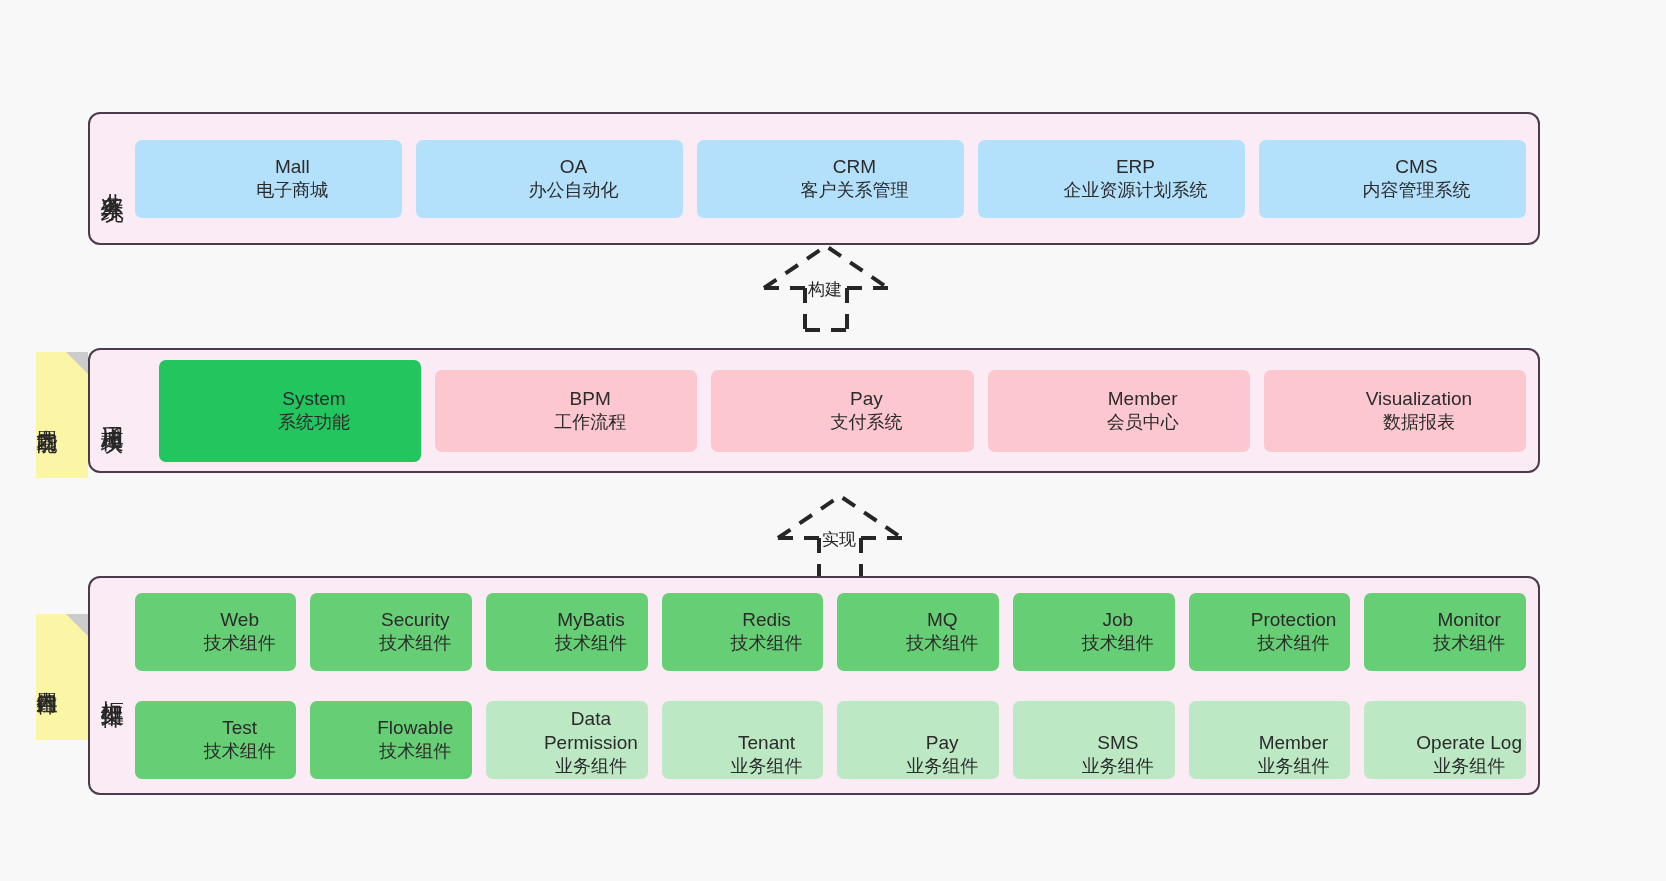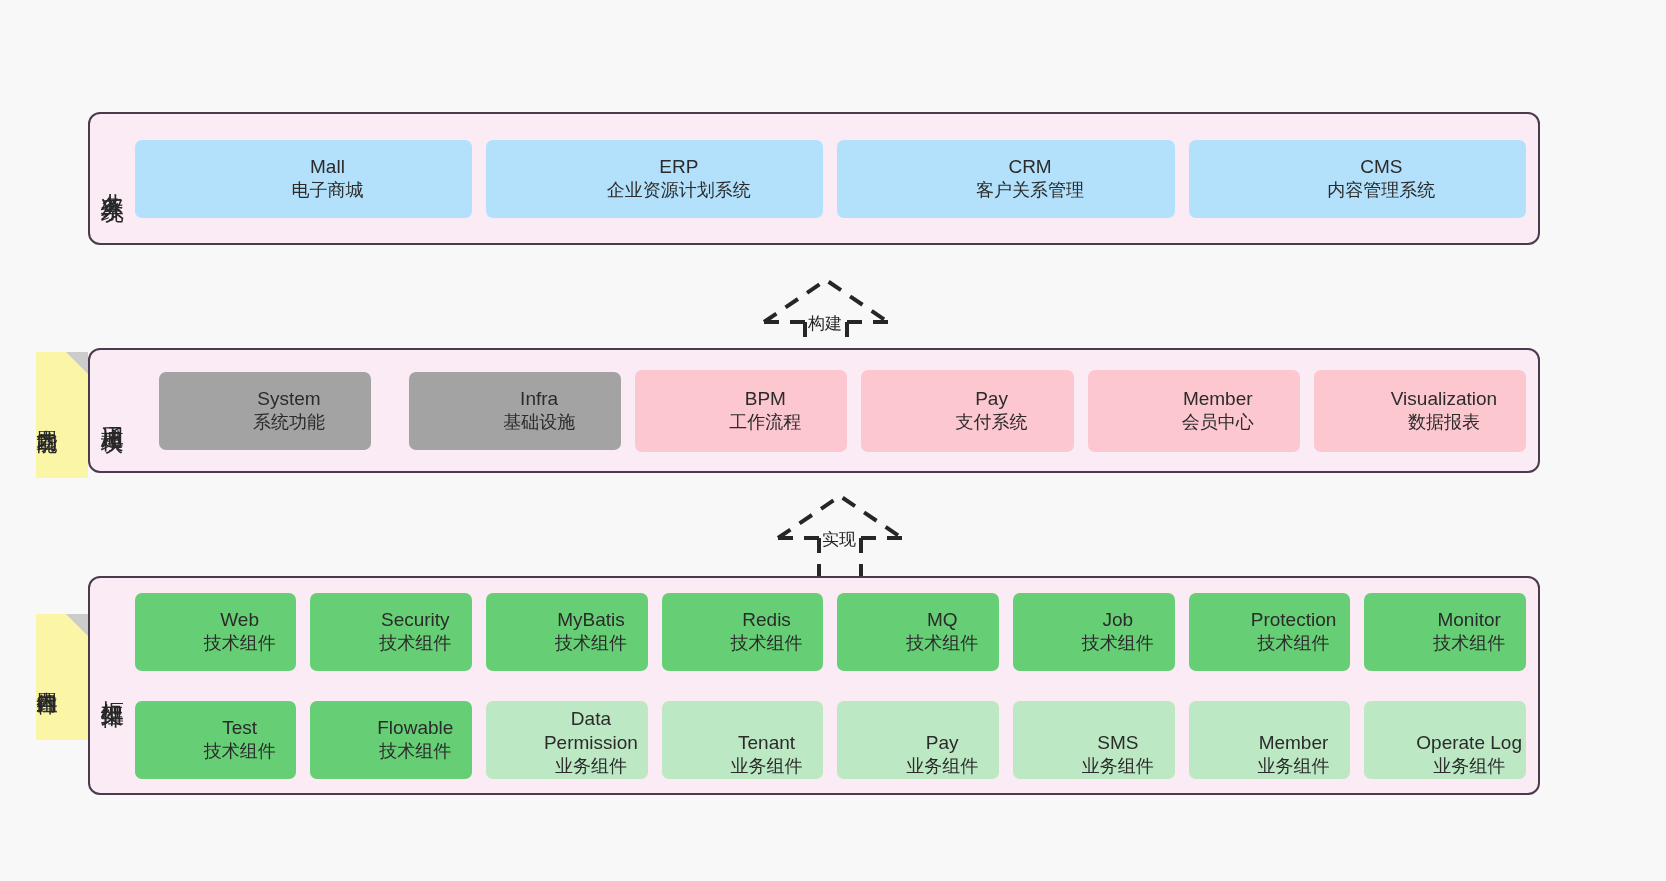--- a/index.html
+++ b/index.html
@@ -83,21 +83,21 @@
     padding-left: 48px;
   }
   .box .en {
     font-size: 19px;
   }
   .box .cn {
     font-size: 18px;
   }
 
   .box.biz       { background: #b3e0fb; height: 78px; }
-  .box.mod-core  { background: #a3a3a3; height: 78px; margin-left: 24px; }
+  .box.mod-core  { background: #22c55e; height: 102px; margin-left: 24px; }
   .box.mod-plain { background: #fcc7ce; height: 82px; }
   .box.tech      { background: #66ce74; height: 78px; }
   .box.bizcomp   { background: #bce8c4; height: 78px; justify-content: flex-end; }
 
   
   .note {
     position: absolute;
     background: #fbf5a6;
     box-sizing: border-box;
     overflow: hidden;
@@ -142,35 +142,39 @@
 <div class="canvas">
 
   <div class="layer" style="left:88px; top:112px; width:1452px; height:133px;">
     <div class="layer-title">业务系统</div>
     <div class="layer-body">
       <div class="box biz">
         <span class="en">Mall</span>
         <span class="cn">电子商城</span>
       </div>
       <div class="box biz">
+        <span class="en">OA</span>
+        <span class="cn">办公自动化</span>
+      </div>
+      <div class="box biz">
+        <span class="en">CRM</span>
+        <span class="cn">客户关系管理</span>
+      </div>
+      <div class="box biz">
         <span class="en">ERP</span>
         <span class="cn">企业资源计划系统</span>
       </div>
       <div class="box biz">
-        <span class="en">CRM</span>
-        <span class="cn">客户关系管理</span>
-      </div>
-      <div class="box biz">
         <span class="en">CMS</span>
         <span class="cn">内容管理系统</span>
       </div>
     </div>
   </div>
 
-  <div class="arrow" style="left:752px; top:274px; width:160px; height:92px;">
+  <div class="arrow" style="left:752px; top:240px; width:160px; height:92px;">
     <svg width="160" height="92" viewBox="0 0 160 92">
       <path d="M 12 48 L 74 6 L 136 48" fill="none" stroke="#262626" stroke-width="4" stroke-dasharray="15 11" stroke-linecap="butt"></path>
       <path d="M 12 48 L 53 48" fill="none" stroke="#262626" stroke-width="4" stroke-dasharray="15 11"></path>
       <path d="M 95 48 L 136 48" fill="none" stroke="#262626" stroke-width="4" stroke-dasharray="15 11"></path>
       <path d="M 53 48 L 53 90" fill="none" stroke="#262626" stroke-width="4" stroke-dasharray="15 11"></path>
       <path d="M 95 48 L 95 90" fill="none" stroke="#262626" stroke-width="4" stroke-dasharray="15 11"></path>
       <path d="M 53 90 L 95 90" fill="none" stroke="#262626" stroke-width="4" stroke-dasharray="15 11"></path>
     </svg>
     <span class="label" style="left:56px; top:38px;">构建</span>
   </div>
@@ -179,24 +183,20 @@
     <div class="fold"></div>
     <div class="note-text">内置功能</div>
   </div>
 
   <div class="layer" style="left:88px; top:348px; width:1452px; height:125px;">
     <div class="layer-title">通用模块</div>
     <div class="layer-body">
       <div class="box mod-core">
         <span class="en">System</span>
         <span class="cn">系统功能</span>
-      </div>
-      <div class="box mod-core">
-        <span class="en">Infra</span>
-        <span class="cn">基础设施</span>
       </div>
       <div class="box mod-plain">
         <span class="en">BPM</span>
         <span class="cn">工作流程</span>
       </div>
       <div class="box mod-plain">
         <span class="en">Pay</span>
         <span class="cn">支付系统</span>
       </div>
       <div class="box mod-plain">

